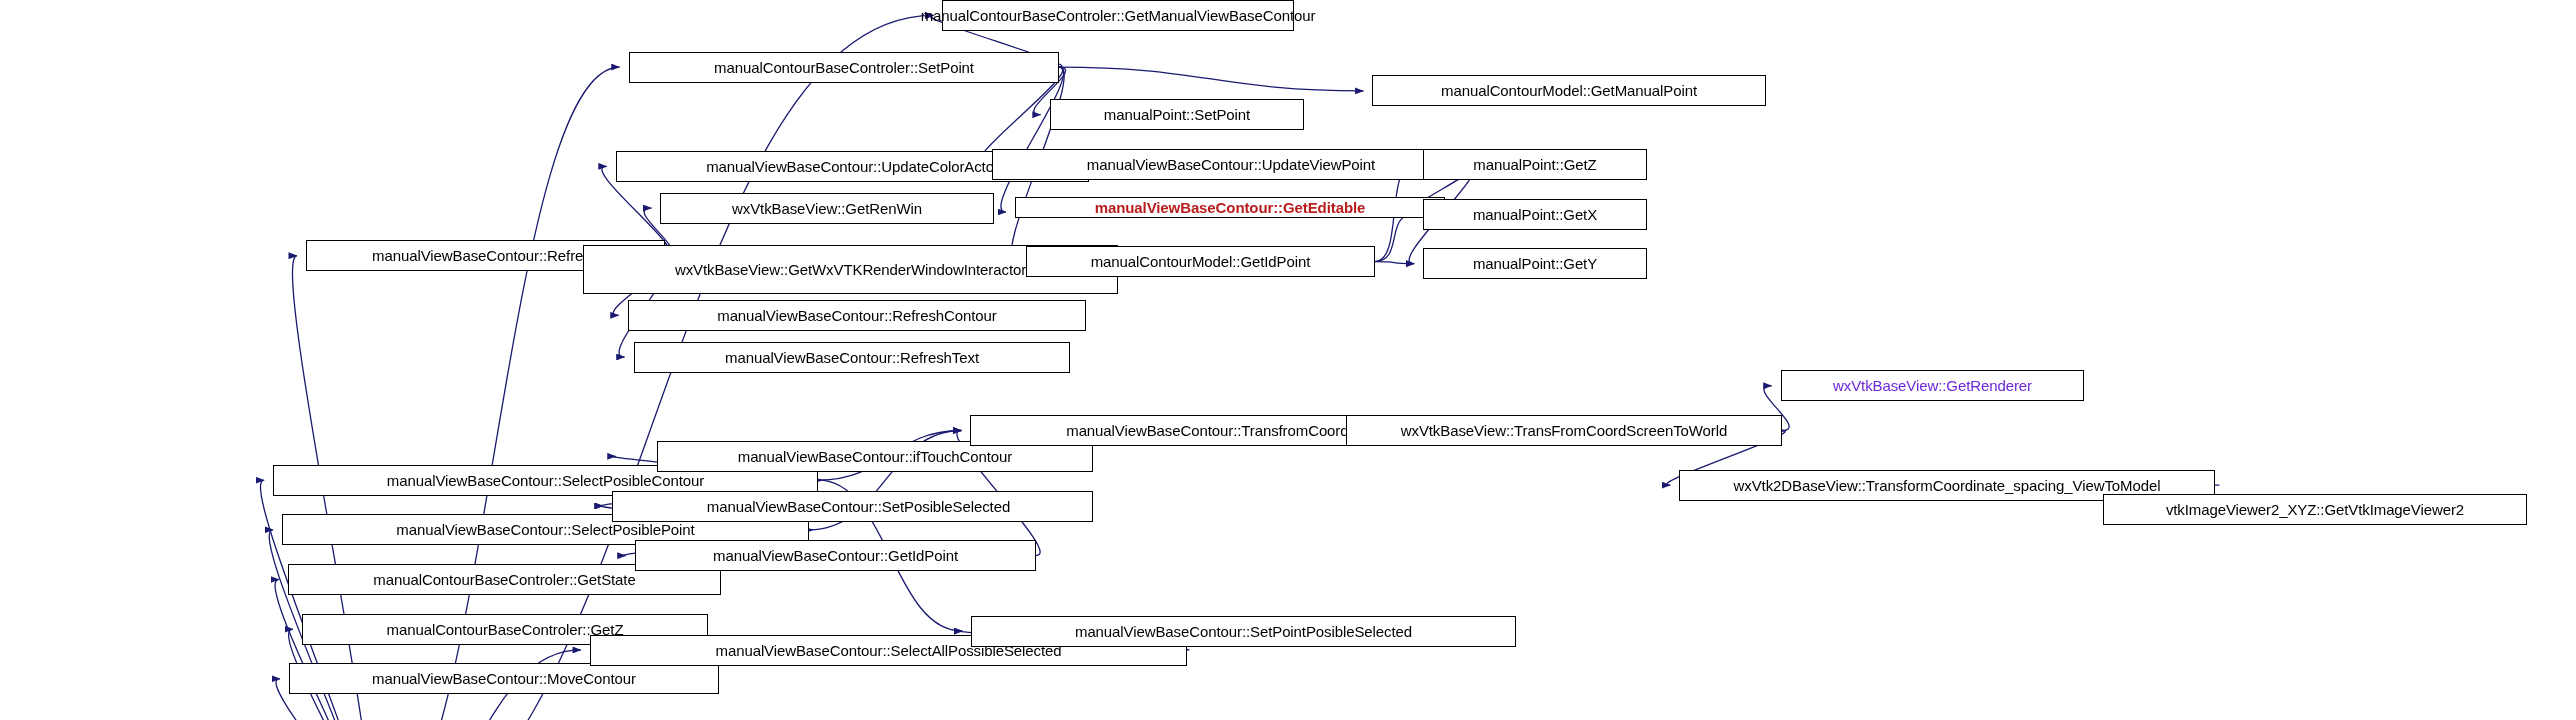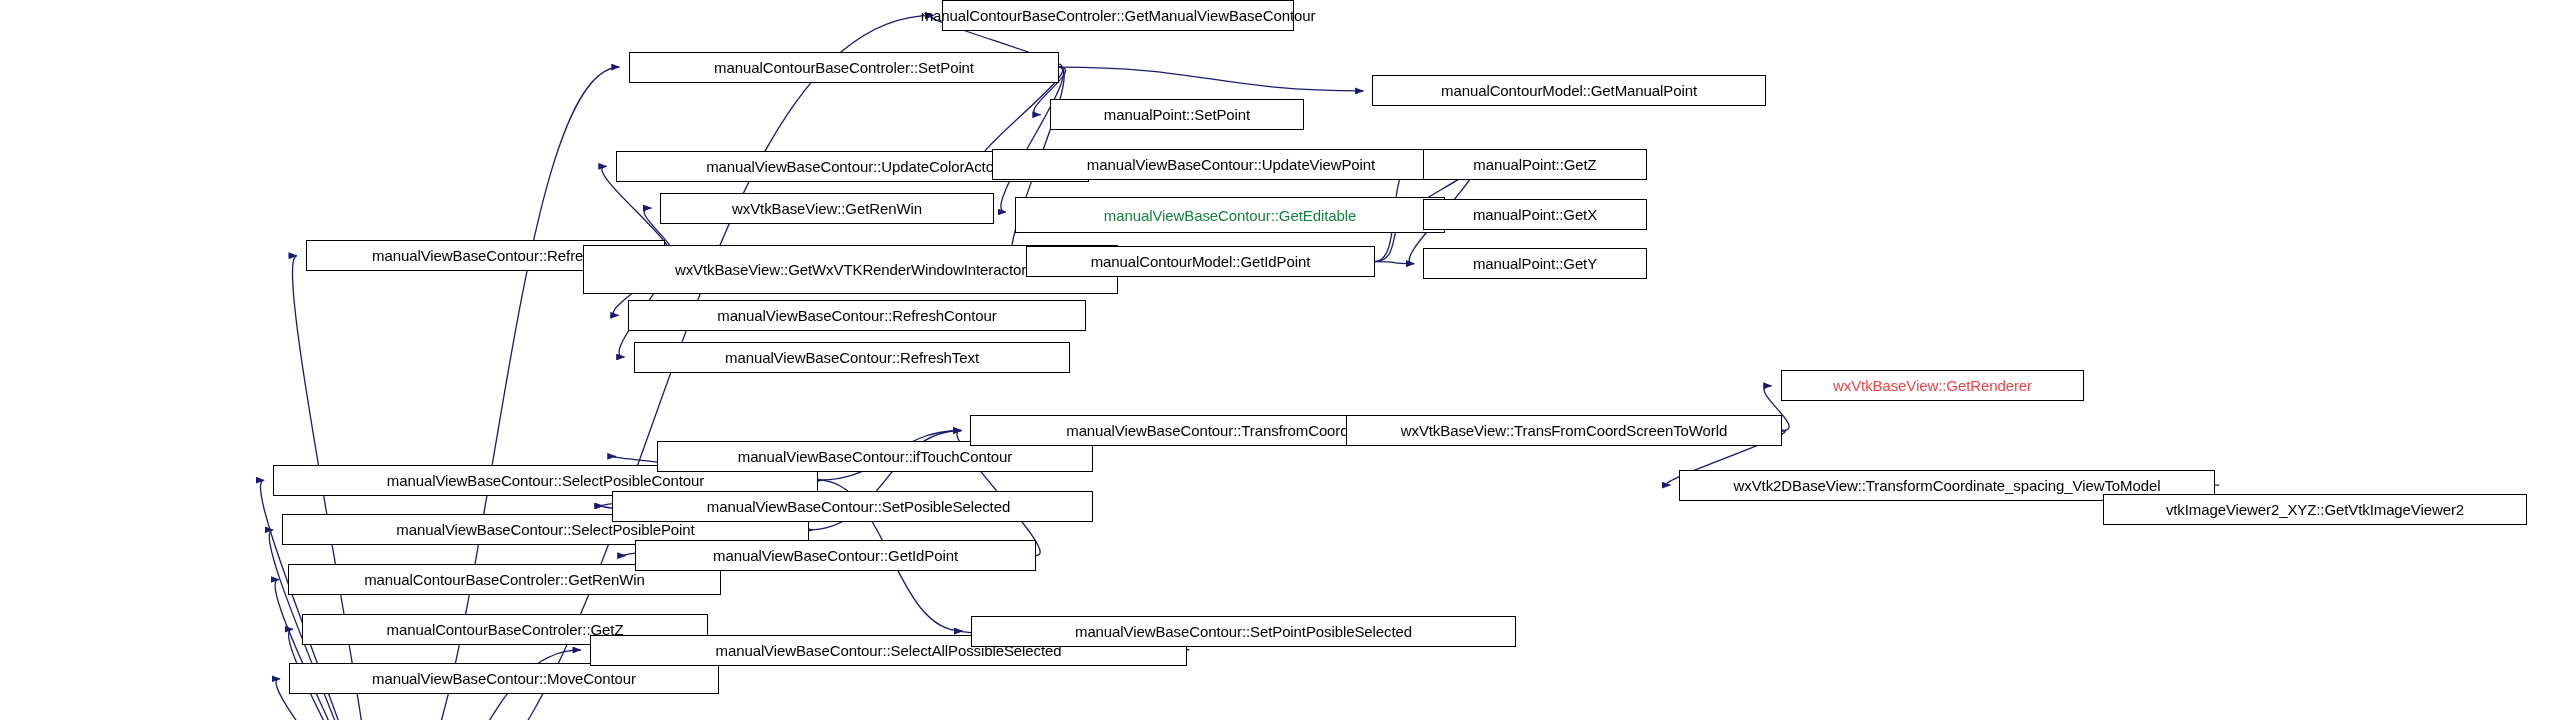--- a/index.html
+++ b/index.html
@@ -99,43 +99,43 @@
         <path d="M1794,433.5 C1824,433.5 1754,388.5 1784,388.5" fill="none" stroke="#191970" stroke-width="1.3" marker-end="url(#arrowhead)"></path>
         <path d="M1794,433.5 C1824,433.5 1690,438.5 1720,438.5" fill="none" stroke="#191970" stroke-width="1.3" marker-end="url(#arrowhead)"></path>
         <path d="M1794,433.5 C1824,433.5 1652,488.5 1682,488.5" fill="none" stroke="#191970" stroke-width="1.3" marker-end="url(#arrowhead)"></path>
         <path d="M2231,488.5 C2261,488.5 2079,488.5 2109,488.5" fill="none" stroke="#191970" stroke-width="1.3" marker-end="url(#arrowhead)"></path>
       </g>
   </svg>
   <div id="node-layer">
       <div class="node" style="left: 306px; top: 240px; width: 359px; height: 31px; border-color: rgb(0, 0, 0); color: rgb(0, 0, 0);">manualViewBaseContour::Refresh</div>
       <div class="node" style="left: 273px; top: 465px; width: 545px; height: 31px; border-color: rgb(0, 0, 0); color: rgb(0, 0, 0);">manualViewBaseContour::SelectPosibleContour</div>
       <div class="node" style="left: 282px; top: 514px; width: 527px; height: 31px; border-color: rgb(0, 0, 0); color: rgb(0, 0, 0);">manualViewBaseContour::SelectPosiblePoint</div>
-      <div class="node" style="left: 288px; top: 564px; width: 433px; height: 31px; border-color: rgb(0, 0, 0); color: rgb(0, 0, 0);">manualContourBaseControler::GetRenWin</div>
+      <div class="node" style="left: 288px; top: 564px; width: 433px; height: 31px; border-color: rgb(0, 0, 0); color: rgb(0, 0, 0);">manualContourBaseControler::GetState</div>
       <div class="node" style="left: 302px; top: 614px; width: 406px; height: 31px; border-color: rgb(0, 0, 0); color: rgb(0, 0, 0);">manualContourBaseControler::GetZ</div>
       <div class="node" style="left: 289px; top: 663px; width: 430px; height: 31px; border-color: rgb(0, 0, 0); color: rgb(0, 0, 0);">manualViewBaseContour::MoveContour</div>
       <div class="node" style="left: 590px; top: 635px; width: 597px; height: 31px; border-color: rgb(0, 0, 0); color: rgb(0, 0, 0);">manualViewBaseContour::SelectAllPossibleSelected</div>
       <div class="node" style="left: 629px; top: 52px; width: 430px; height: 31px; border-color: rgb(0, 0, 0); color: rgb(0, 0, 0);">manualContourBaseControler::SetPoint</div>
       <div class="node" style="left: 616px; top: 151px; width: 473px; height: 31px; border-color: rgb(0, 0, 0); color: rgb(0, 0, 0);">manualViewBaseContour::UpdateColorActor</div>
       <div class="node" style="left: 660px; top: 193px; width: 334px; height: 31px; border-color: rgb(0, 0, 0); color: rgb(0, 0, 0); text-align: right;">wxVtkBaseView::GetRenWin</div>
       <div class="node" style="left: 583px; top: 245px; width: 535px; height: 49px; border-color: rgb(0, 0, 0); color: rgb(0, 0, 0);">wxVtkBaseView::GetWxVTKRenderWindowInteractor</div>
       <div class="node" style="left: 628px; top: 300px; width: 458px; height: 31px; border-color: rgb(0, 0, 0); color: rgb(0, 0, 0);">manualViewBaseContour::RefreshContour</div>
       <div class="node" style="left: 634px; top: 342px; width: 436px; height: 31px; border-color: rgb(0, 0, 0); color: rgb(0, 0, 0);">manualViewBaseContour::RefreshText</div>
       <div class="node" style="left: 657px; top: 441px; width: 436px; height: 31px; border-color: rgb(0, 0, 0); color: rgb(0, 0, 0);">manualViewBaseContour::ifTouchContour</div>
       <div class="node" style="left: 612px; top: 491px; width: 481px; height: 31px; border-color: rgb(0, 0, 0); color: rgb(0, 0, 0); padding-left: 19px;">manualViewBaseContour::SetPosibleSelected</div>
       <div class="node" style="left: 635px; top: 540px; width: 401px; height: 31px; border-color: rgb(0, 0, 0); color: rgb(0, 0, 0);">manualViewBaseContour::GetIdPoint</div>
       <div class="node" style="left: 942px; top: 0px; width: 352px; height: 31px; border-color: rgb(0, 0, 0); color: rgb(0, 0, 0);">manualContourBaseControler::GetManualViewBaseContour</div>
       <div class="node" style="left: 1050px; top: 99px; width: 254px; height: 31px; border-color: rgb(0, 0, 0); color: rgb(0, 0, 0);">manualPoint::SetPoint</div>
       <div class="node" style="left: 992px; top: 149px; width: 478px; height: 31px; border-color: rgb(0, 0, 0); color: rgb(0, 0, 0);">manualViewBaseContour::UpdateViewPoint</div>
-      <div class="node" style="left: 1015px; top: 197px; width: 430px; height: 36px; border-color: rgb(0, 0, 0); color: #15803d;">manualViewBaseContour::GetEditable</div>
+      <div class="node" style="left: 1015px; top: 197px; width: 430px; height: 21px; border-color: rgb(0, 0, 0); color: #b91c1c; font-weight: bold;">manualViewBaseContour::GetEditable</div>
       <div class="node" style="left: 1026px; top: 246px; width: 349px; height: 31px; border-color: rgb(0, 0, 0); color: rgb(0, 0, 0);">manualContourModel::GetIdPoint</div>
       <div class="node" style="left: 970px; top: 415px; width: 545px; height: 31px; border-color: rgb(0, 0, 0); color: rgb(0, 0, 0);">manualViewBaseContour::TransfromCoordViewWorld</div>
       <div class="node" style="left: 971px; top: 616px; width: 545px; height: 31px; border-color: rgb(0, 0, 0); color: rgb(0, 0, 0);">manualViewBaseContour::SetPointPosibleSelected</div>
       <div class="node" style="left: 1372px; top: 75px; width: 394px; height: 31px; border-color: rgb(0, 0, 0); color: rgb(0, 0, 0);">manualContourModel::GetManualPoint</div>
       <div class="node" style="left: 1423px; top: 149px; width: 224px; height: 31px; border-color: rgb(0, 0, 0); color: rgb(0, 0, 0);">manualPoint::GetZ</div>
       <div class="node" style="left: 1423px; top: 199px; width: 224px; height: 31px; border-color: rgb(0, 0, 0); color: rgb(0, 0, 0);">manualPoint::GetX</div>
       <div class="node" style="left: 1423px; top: 248px; width: 224px; height: 31px; border-color: rgb(0, 0, 0); color: rgb(0, 0, 0);">manualPoint::GetY</div>
       <div class="node" style="left: 1346px; top: 415px; width: 436px; height: 31px; border-color: rgb(0, 0, 0); color: rgb(0, 0, 0);">wxVtkBaseView::TransFromCoordScreenToWorld</div>
-      <div class="node" style="left: 1781px; top: 370px; width: 303px; height: 31px; border-color: rgb(0, 0, 0); color: #ef4444;">wxVtkBaseView::GetRenderer</div>
+      <div class="node" style="left: 1781px; top: 370px; width: 303px; height: 31px; border-color: rgb(0, 0, 0); color: #6d28d9;">wxVtkBaseView::GetRenderer</div>
       <div class="node" style="left: 1679px; top: 470px; width: 536px; height: 31px; border-color: rgb(0, 0, 0); color: rgb(0, 0, 0);">wxVtk2DBaseView::TransformCoordinate_spacing_ViewToModel</div>
       <div class="node" style="left: 2103px; top: 470px; width: 424px; height: 31px; border-color: rgb(0, 0, 0); color: rgb(0, 0, 0); margin-top: 24px;">vtkImageViewer2_XYZ::GetVtkImageViewer2</div>
     </div>
 </div>
 
 
 </body></html>

